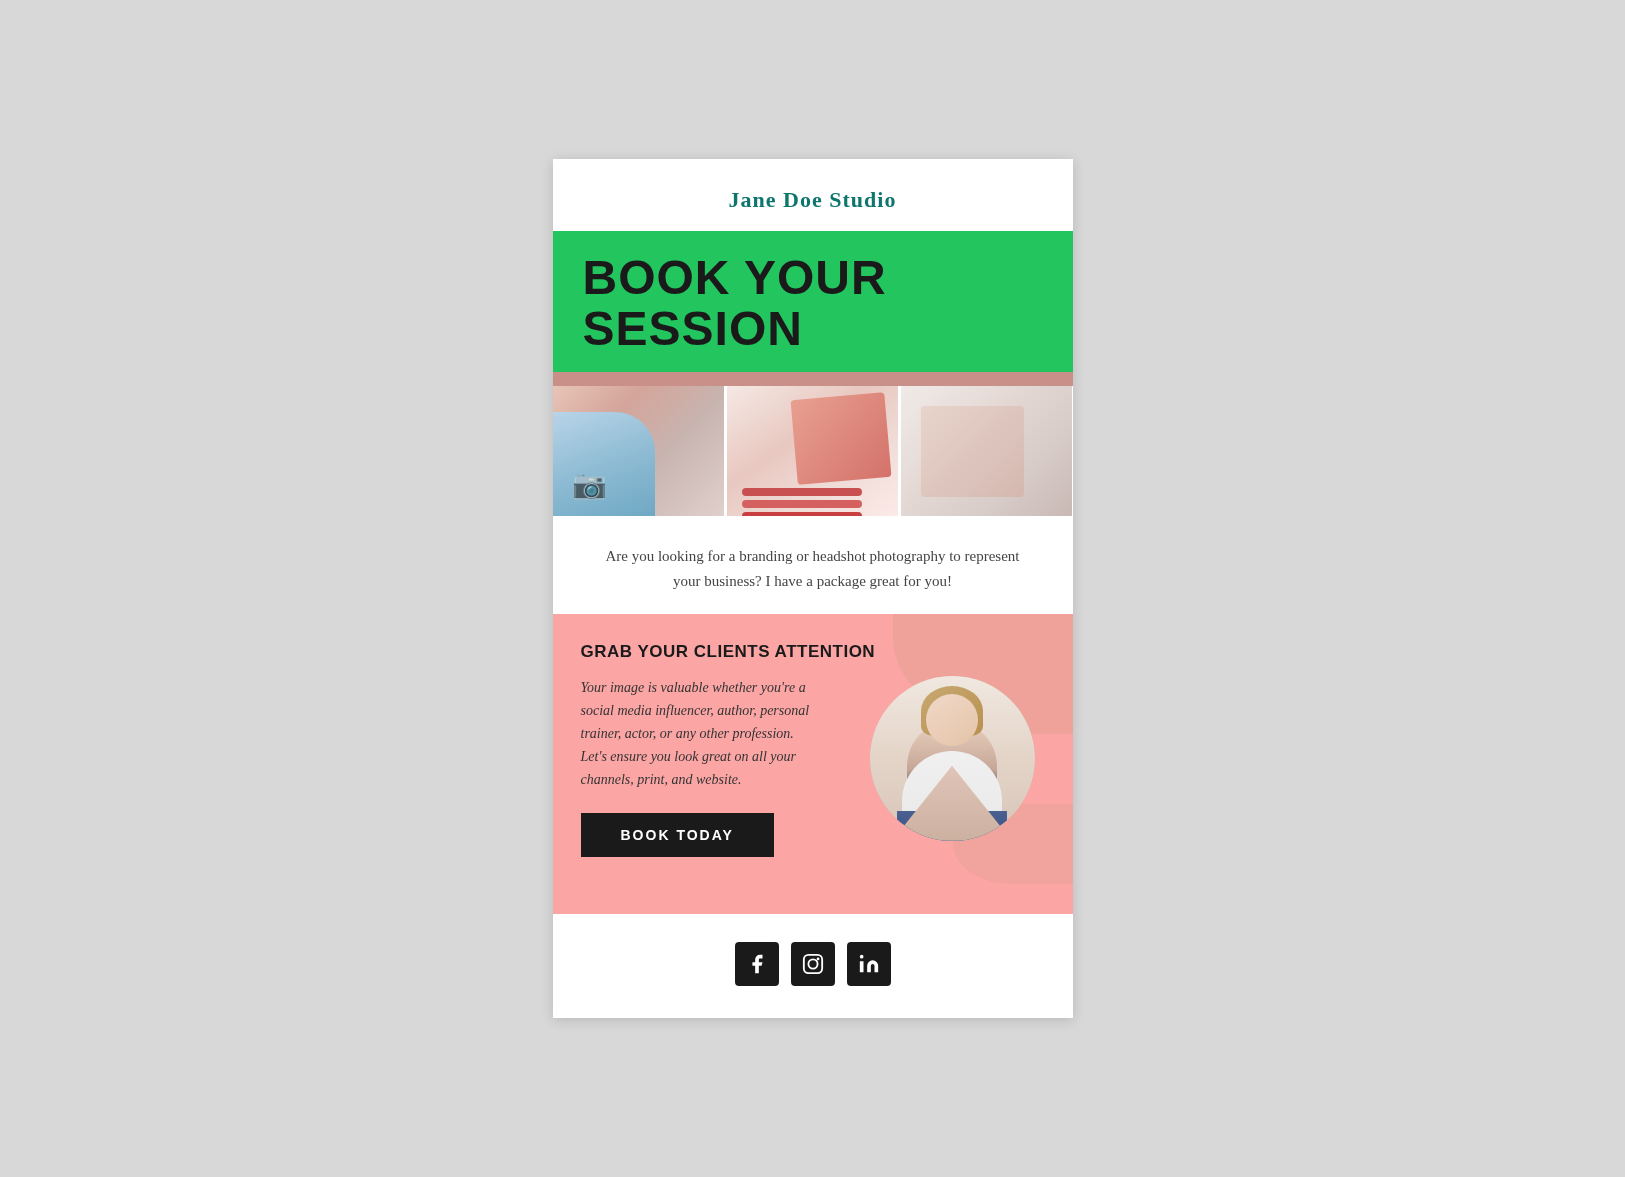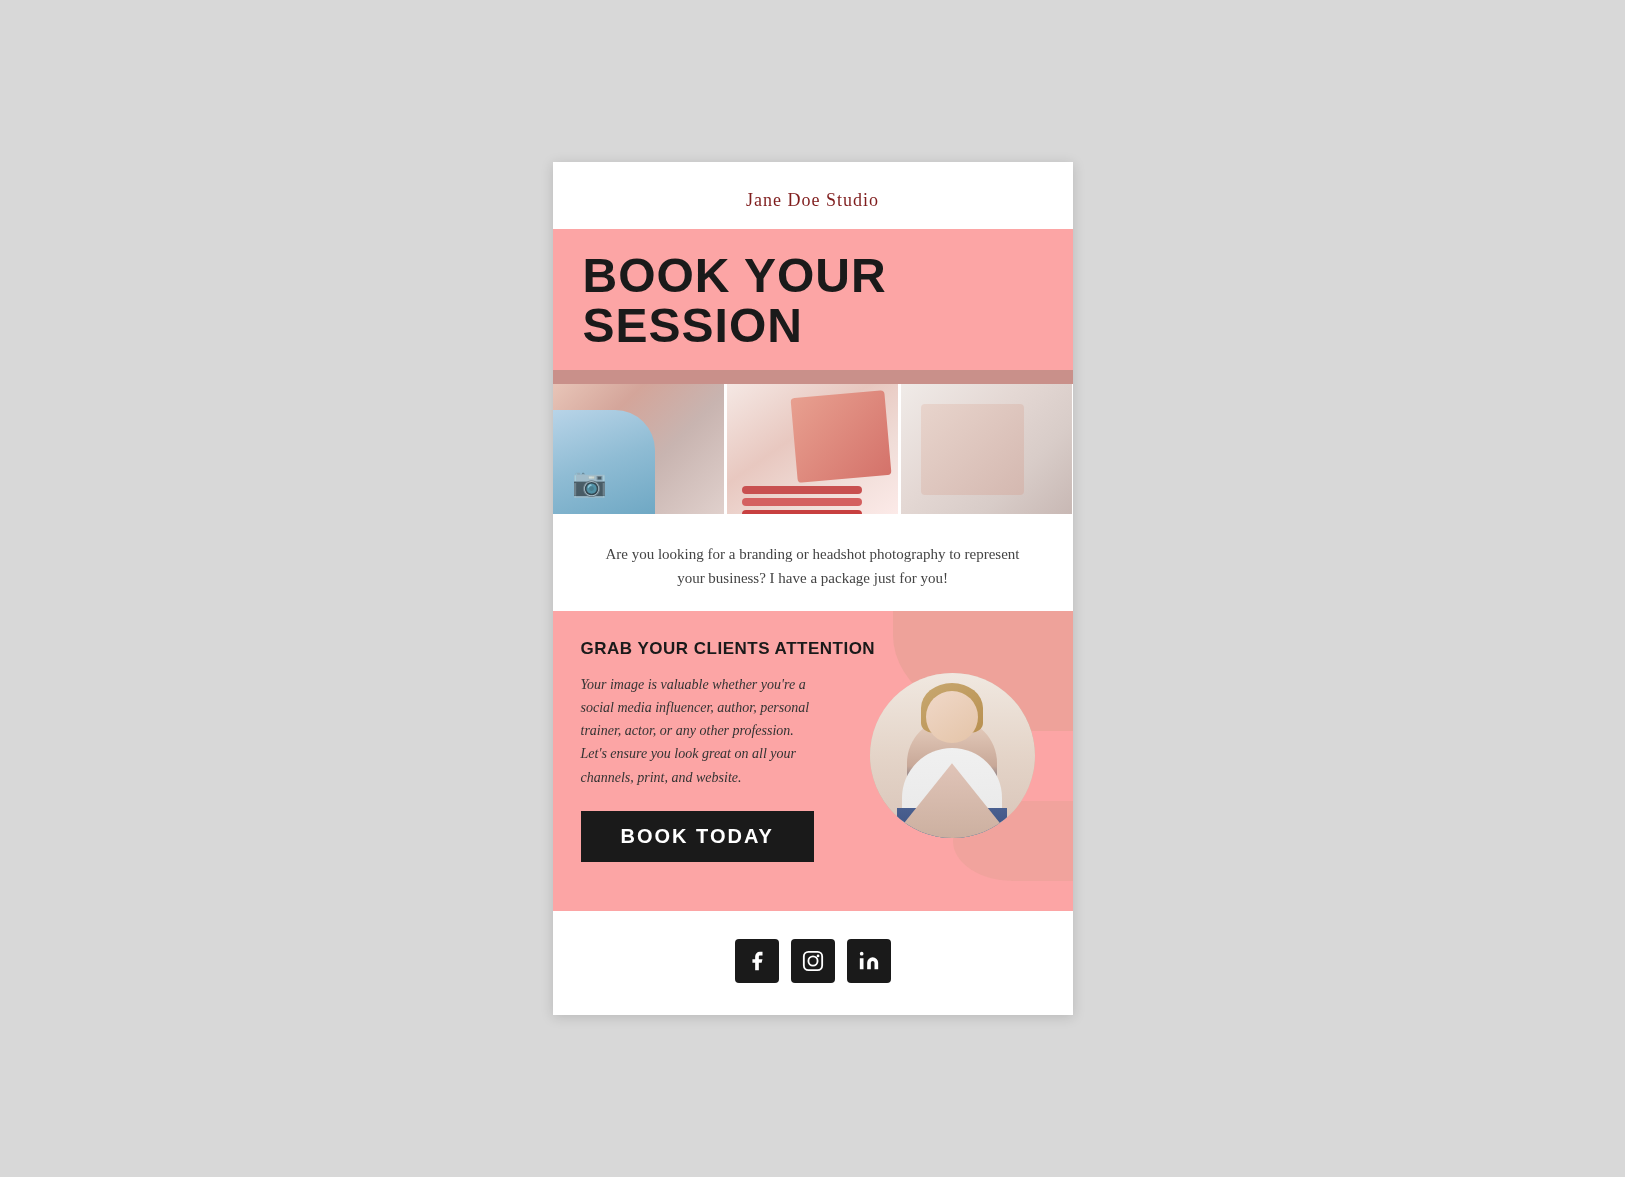--- a/index.html
+++ b/index.html
@@ -31,30 +31,30 @@
 
     
     .header {
       padding: 28px 20px 18px;
       text-align: center;
       border-bottom: none;
     }
 
     .studio-name {
       font-family: Georgia, 'Times New Roman', serif;
-      font-size: 18px;
-      font-weight: 400;
-      color: #7f1d1d;
+      font-size: 22px;
+      font-weight: 700;
+      color: #0f766e;
       letter-spacing: 1px;
     }
 
     
     .hero-title-section {
       padding: 22px 30px 18px;
-      background: #fca5a5;
+      background: #22c55e;
     }
 
     .hero-title {
       font-family: 'Arial Black', Arial, sans-serif;
       font-size: 48px;
       font-weight: 900;
       color: #1a1a1a;
       line-height: 1.05;
       letter-spacing: 1px;
     }
@@ -289,21 +289,21 @@
       margin-top: 22px;
       position: relative;
       z-index: 3;
     }
 
     .book-button {
       display: inline-block;
       background-color: #1a1a1a;
       color: #fff;
       font-family: 'Arial Black', Arial, sans-serif;
-      font-size: 20px;
+      font-size: 14px;
       font-weight: 900;
       letter-spacing: 2px;
       padding: 14px 40px;
       cursor: pointer;
       border: none;
       text-transform: uppercase;
     }
 
     
     .social-footer {
@@ -356,21 +356,21 @@
         <div class="photo-cell photo-2">
           <div class="photo-placeholder"></div>
         </div>
         <div class="photo-cell photo-3">
           <div class="photo-placeholder"></div>
         </div>
       </div>
     </div>
 
     <div class="body-text-section">
-      <p class="body-text">Are you looking for a branding or headshot photography to represent your business? I have a package just for you!</p>
+      <p class="body-text">Are you looking for a branding or headshot photography to represent your business? I have a package great for you!</p>
     </div>
 
     <div class="feature-section">
       <div class="brush-stroke"></div>
       <div class="brush-stroke-2"></div>
 
       <div class="feature-title">GRAB YOUR CLIENTS ATTENTION</div>
 
       <div class="feature-content">
         <div class="feature-text-col">

